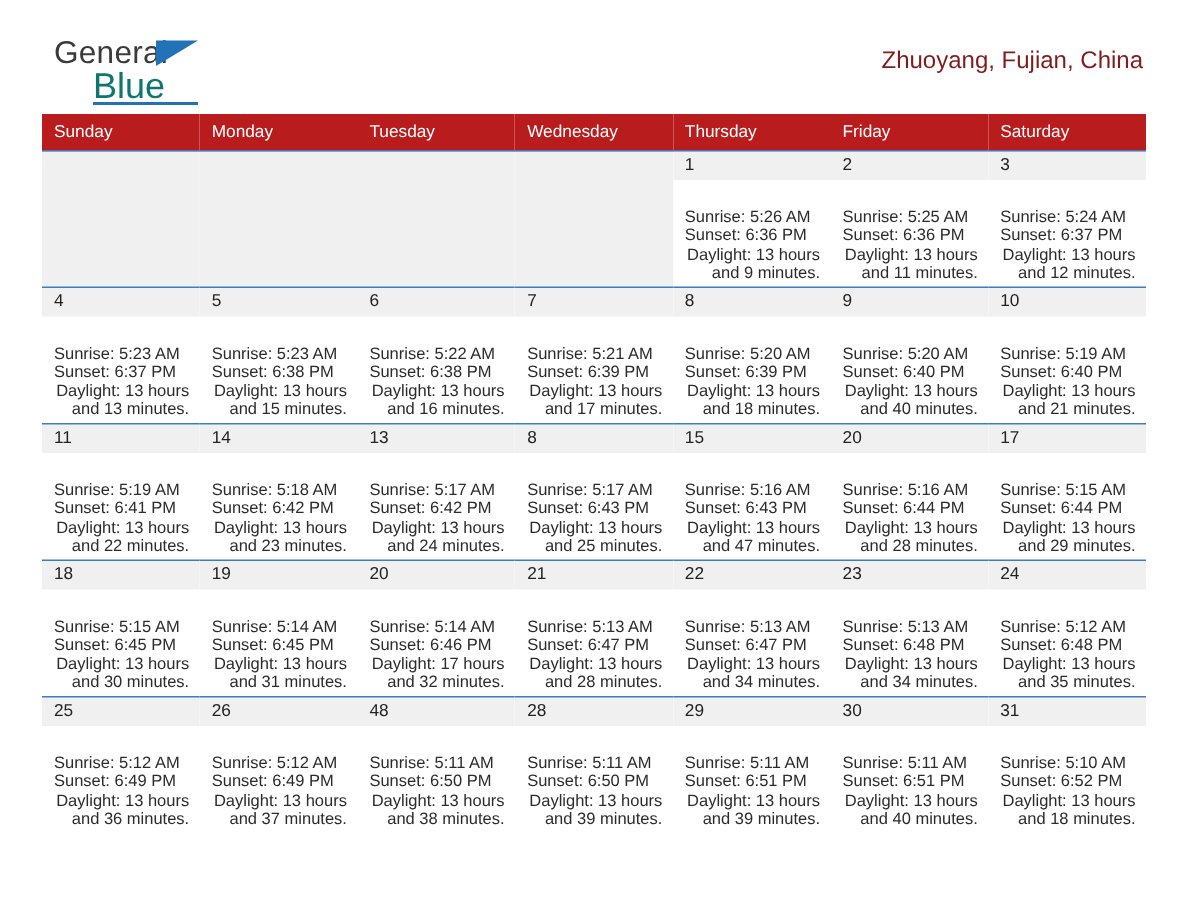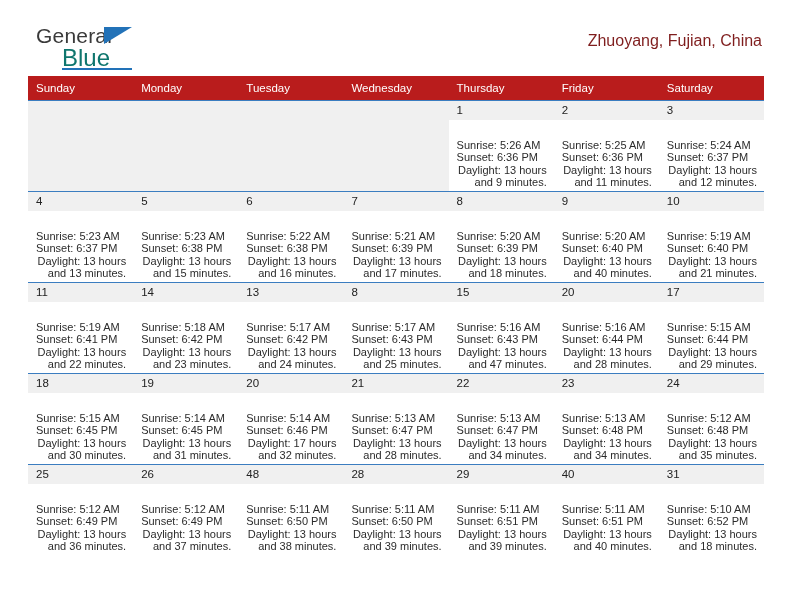--- a/index.html
+++ b/index.html
@@ -486,21 +486,21 @@
               <div class="daynum">29</div>
               <div class="details">
                 <div>Sunrise: 5:11 AM</div>
                 <div>Sunset: 6:51 PM</div>
                 <div class="wrap">Daylight: 13 hours and 39 minutes.</div>
               </div>
             </div>
           </td>
           <td>
             <div class="cell">
-              <div class="daynum">40</div>
+              <div class="daynum">30</div>
               <div class="details">
                 <div>Sunrise: 5:11 AM</div>
                 <div>Sunset: 6:51 PM</div>
                 <div class="wrap">Daylight: 13 hours and 40 minutes.</div>
               </div>
             </div>
           </td>
           <td>
             <div class="cell">
               <div class="daynum">31</div>

